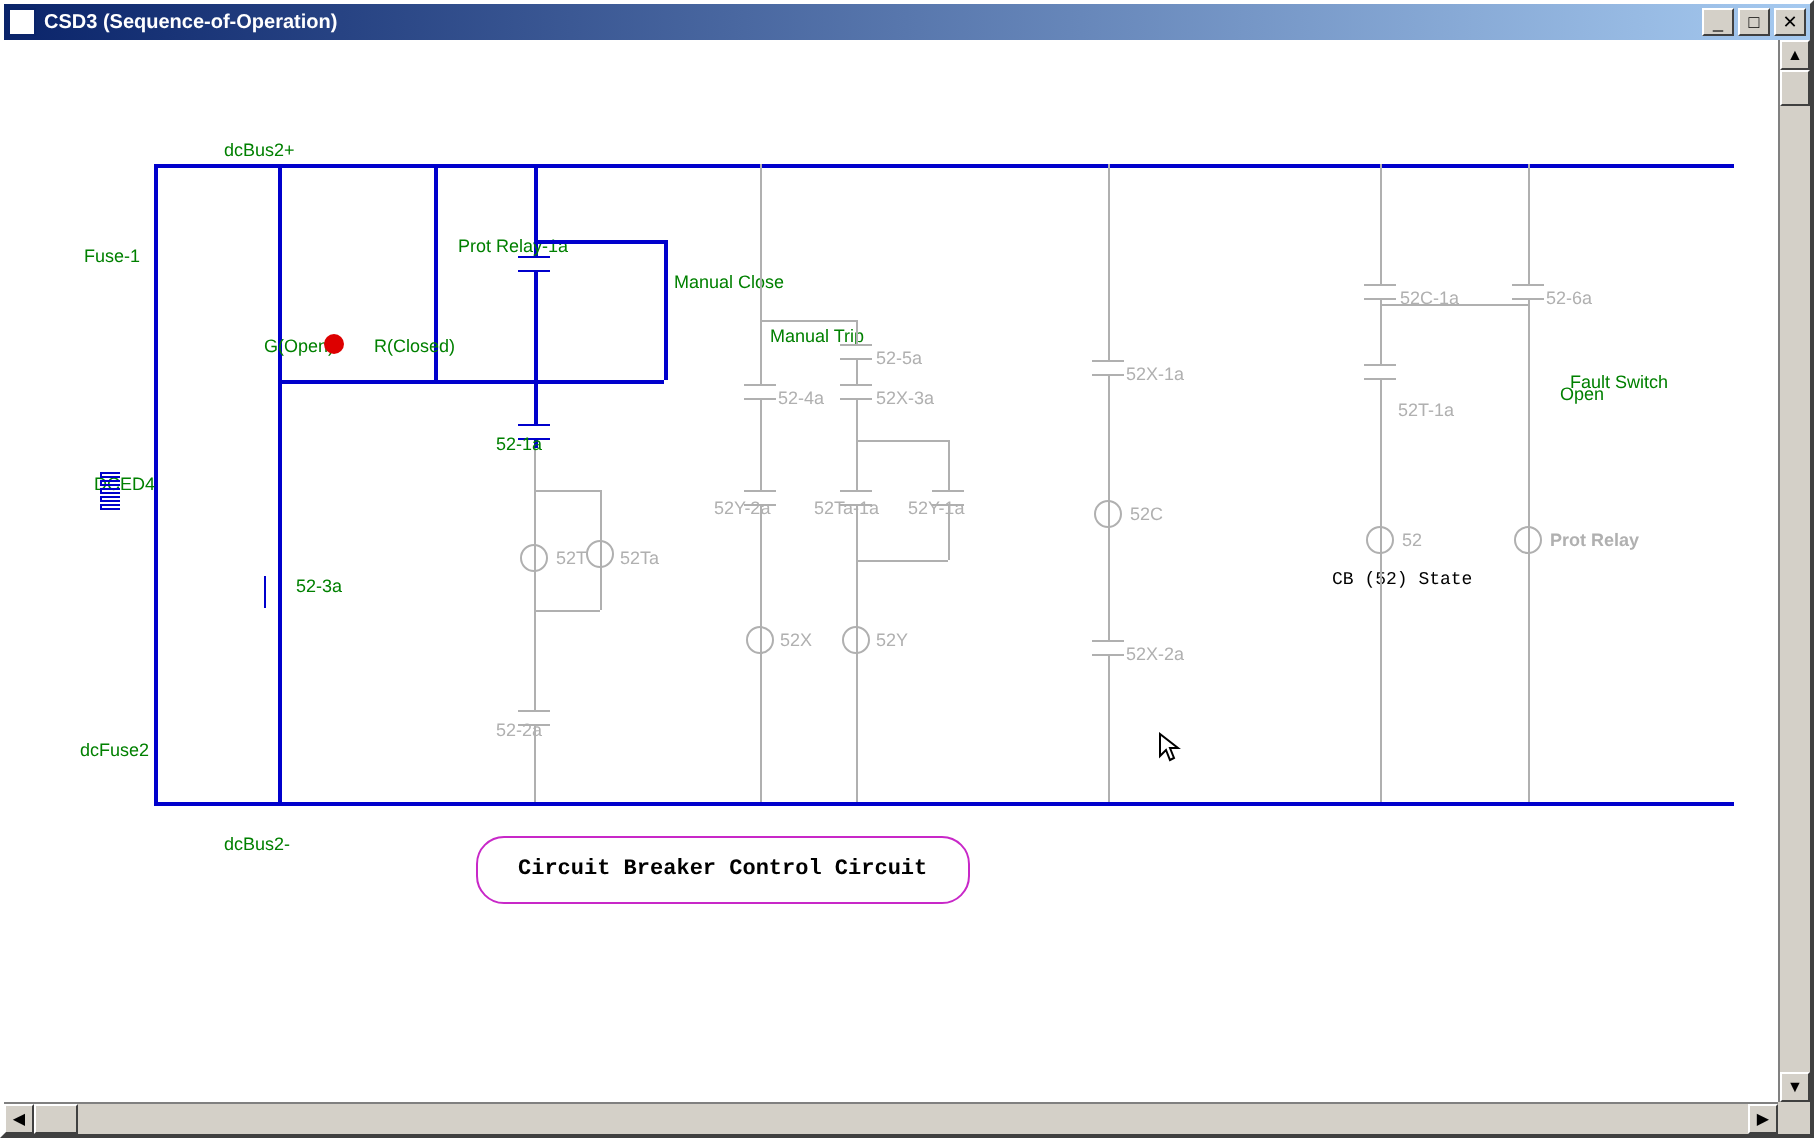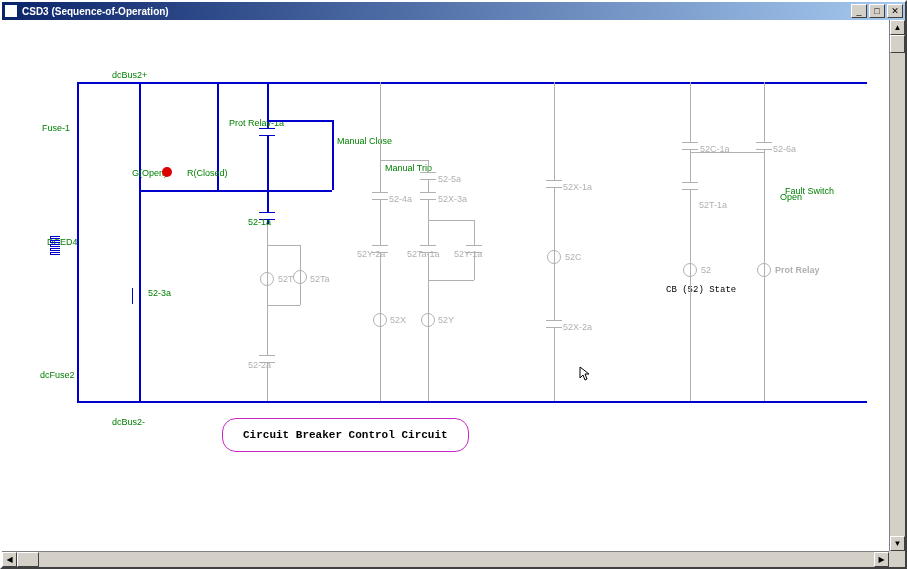--- a/index.html
+++ b/index.html
@@ -249,21 +249,21 @@
 
       <div class="wire-gray h" style="left:688px; top:132px; width:74px;"></div>
       <div class="cap-gap cap-gray" style="left:754px; top:122px;"></div>
       <div class="lbl gray" style="left:771px; top:124px;">52-6a</div>
       <div class="coil" style="left:755px; top:243px;"></div>
       <div class="lbl gray" style="left:773px; top:245px;font-weight:bold;">Prot Relay</div>
 
       <div class="lbl green" style="left:783px; top:166px;">Fault Switch</div>
       <div class="lbl green" style="left:778px; top:172px;">Open</div>
 
-      <div class="caption-box" style="left:220px; top:398px;text-align:right;">
+      <div class="caption-box" style="left:236px; top:398px;text-align:right;">
         <span>Circuit Breaker Control Circuit</span>
       </div>
 
       <svg class="cursor-arrow" style="left:577px; top:346px;" viewBox="0 0 16 16">
         <path d="M1 1 L1 12 L4 9 L6 14 L8 13 L6 8 L10 8 Z" fill="#fff" stroke="#000" stroke-width="1"></path>
       </svg>
 
     </div>
   </div>
 

